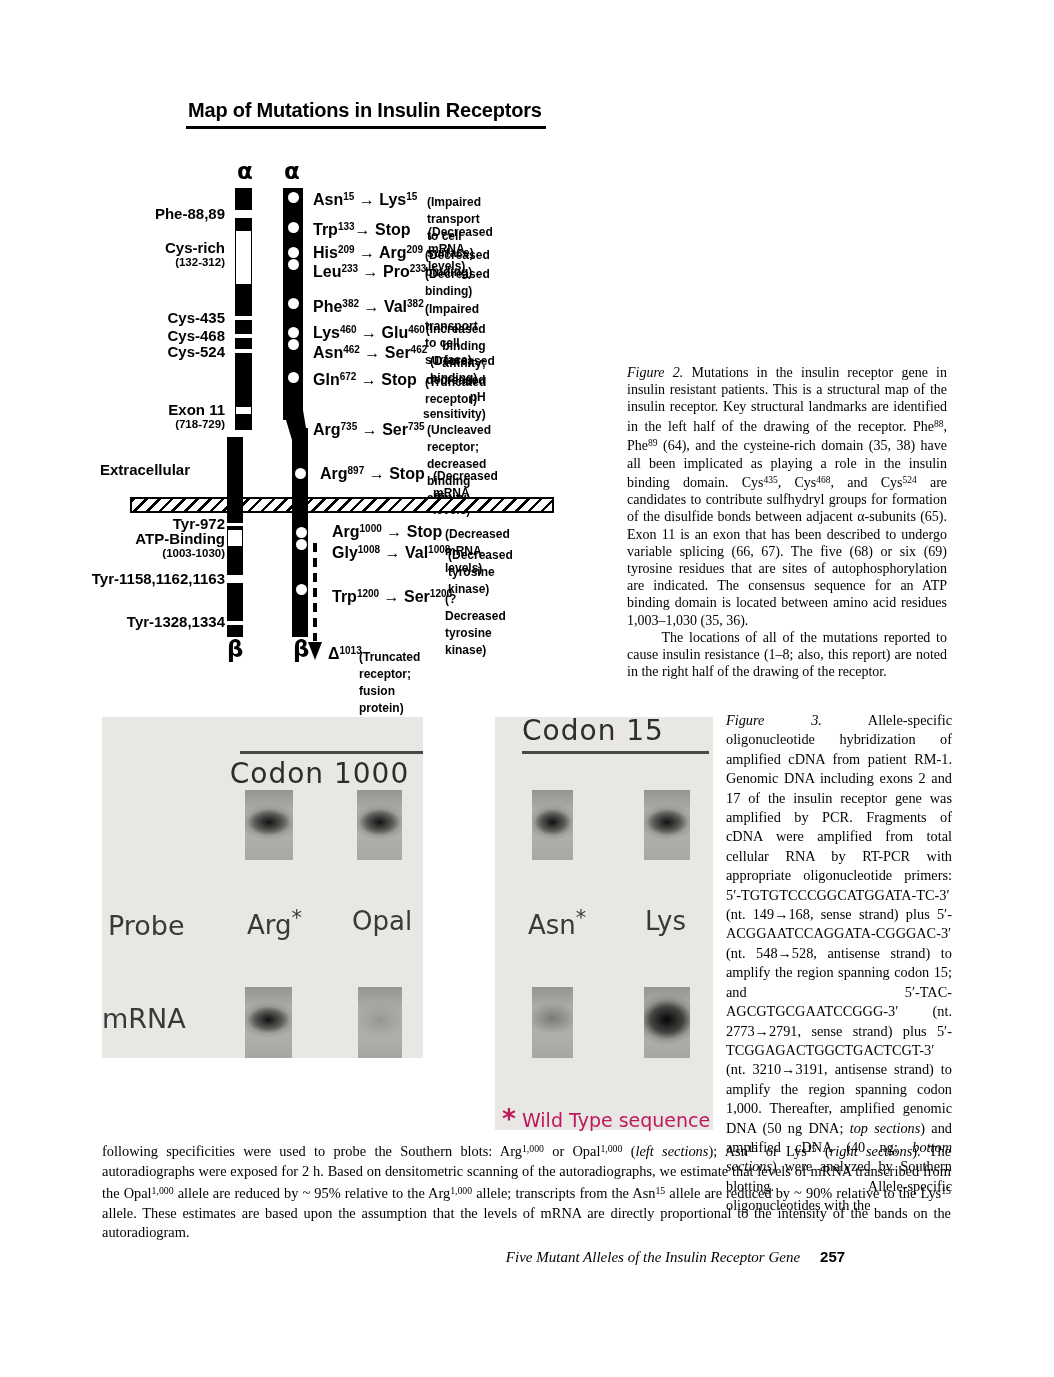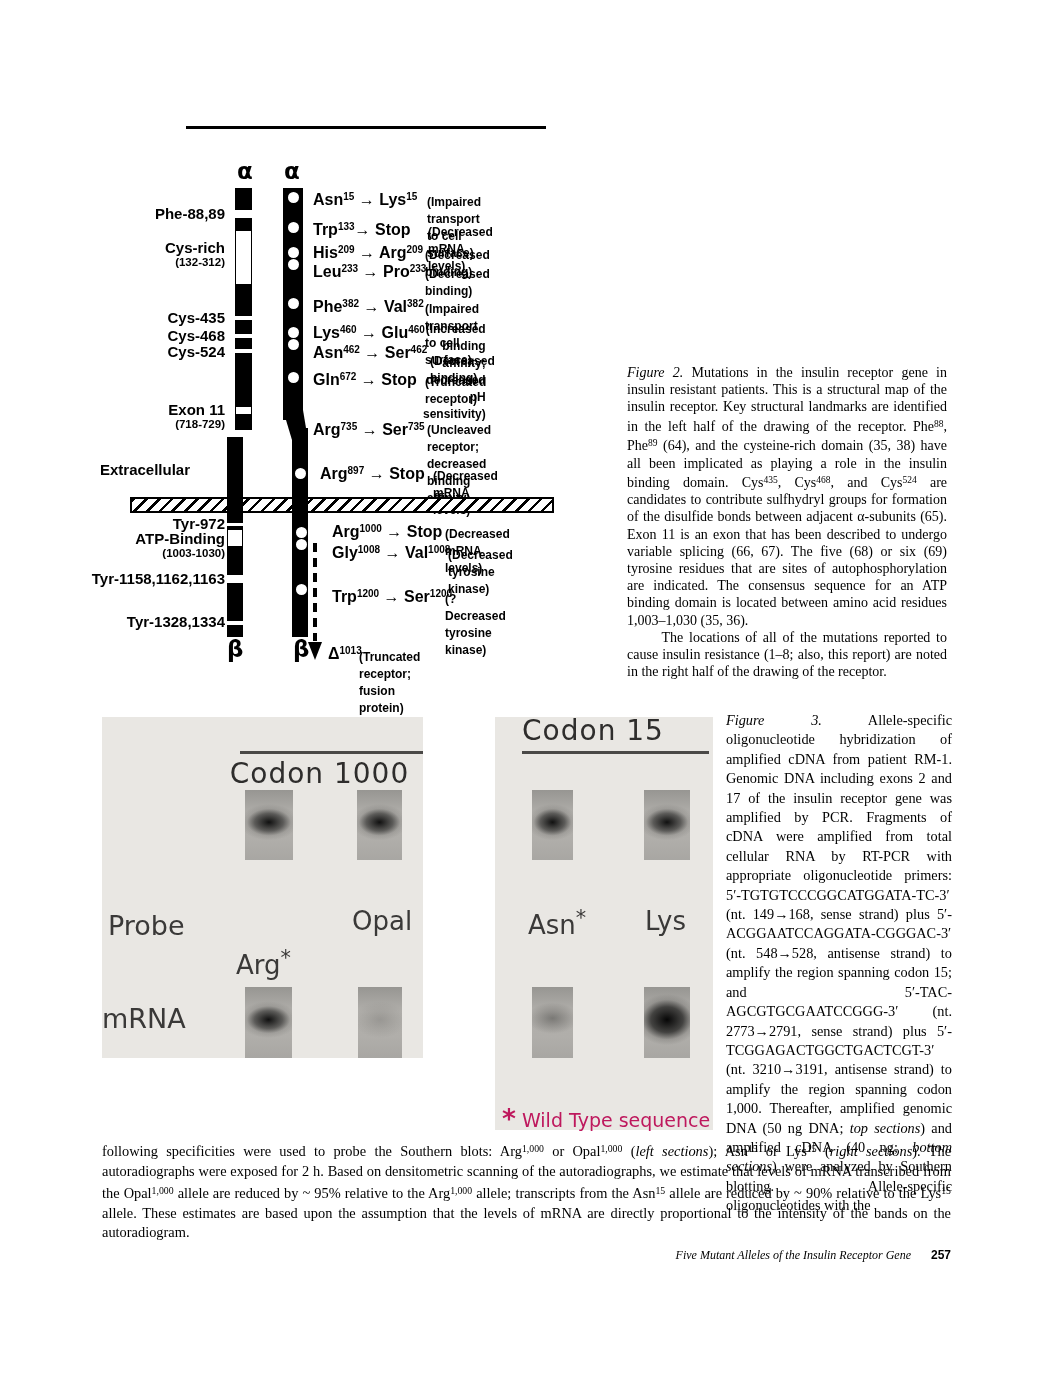--- a/index.html
+++ b/index.html
@@ -45,29 +45,30 @@
     background:linear-gradient(180deg,rgba(105,105,102,.38),rgba(160,158,153,.08) 35%,rgba(150,148,144,.10) 70%,rgba(130,129,126,.22));}
   .lane::after{content:"";position:absolute;inset:0;}
   .lane[data-intensity="strong"]::after{background:radial-gradient(ellipse 62% 26% at 50% 46%,rgba(8,8,8,.95) 0%,rgba(35,35,34,.60) 48%,rgba(100,99,96,.22) 74%,rgba(140,139,135,0) 100%);}
   .lane[data-intensity="strongest"]::after{background:radial-gradient(ellipse 70% 36% at 50% 46%,rgba(3,3,3,.98) 0%,rgba(25,25,24,.72) 50%,rgba(90,89,86,.25) 78%,rgba(140,139,135,0) 100%);}
   .lane[data-intensity="faint"]::after{background:radial-gradient(ellipse 62% 22% at 50% 44%,rgba(55,55,53,.45) 0%,rgba(80,79,76,.25) 55%,rgba(130,129,125,0) 100%);}
   .lane[data-intensity="trace"]::after{background:radial-gradient(ellipse 60% 26% at 50% 46%,rgba(90,89,86,.28) 0%,rgba(110,109,105,.15) 55%,rgba(140,139,135,0) 100%);}
   .wildtype{font-size:19px;color:#be185d;}
   .seg-big{font-size:1.4em;font-weight:bold;vertical-align:-0.05em;}
 
   
-  #footer{font-size:12px;text-align:right;}
+  #footer{font-size:15px;text-align:center;}
   #footer .rt{font-family:"Liberation Serif",serif;font-style:italic;}
   #footer .pn{font-family:"Liberation Sans",sans-serif;font-weight:bold;margin-left:20px;}
 </style>
 </head>
 <body>
 
 <div id="page">
 
+  <div class="abs" id="map-title" style="left:188px;top:99px;">Map of Mutations in Insulin Receptors</div>
   <div class="abs title-rule" style="left:186px;top:126px;width:360px;"></div>
 
   <div class="abs greek" style="left:237px;top:158px;">α</div>
   <div class="abs greek" style="left:284px;top:158px;">α</div>
   <div class="abs greek" style="left:227px;top:636px;">β</div>
   <div class="abs greek" style="left:293px;top:636px;">β</div>
 
   <div class="abs membrane" style="left:130px;top:497px;width:420px;height:12px;"></div>
   <div class="abs landmark" style="left:100px;top:462px;width:120px;text-align:left;">Extracellular</div>
 
@@ -147,21 +148,21 @@
   <div class="abs codon-rule" style="left:522px;top:751px;width:187px;"></div>
 
   <div class="abs fig3-text rowlabel" style="left:108px;top:908px;">Probe</div>
   <div class="abs fig3-text rowlabel" style="left:102px;top:1001px;">mRNA</div>
 
   <div class="lane" style="left:245px;top:790px;width:48px;height:70px;" data-intensity="strong"></div>
   <div class="lane" style="left:357px;top:790px;width:45px;height:70px;" data-intensity="strong"></div>
   <div class="lane" style="left:532px;top:790px;width:41px;height:70px;" data-intensity="strong"></div>
   <div class="lane" style="left:644px;top:790px;width:46px;height:70px;" data-intensity="strong"></div>
 
-  <div class="abs fig3-text probe-label" style="left:236px;top:906px;margin-top:40px;"><span>Arg</span><sup>*</sup></div>
+  <div class="abs fig3-text probe-label" style="left:247px;top:906px;"><span>Arg</span><sup>*</sup></div>
   <div class="abs fig3-text probe-label" style="left:352px;top:906px;"><span>Opal</span></div>
   <div class="abs fig3-text probe-label" style="left:528px;top:906px;"><span>Asn</span><sup>*</sup></div>
   <div class="abs fig3-text probe-label" style="left:645px;top:906px;"><span>Lys</span></div>
 
   <div class="lane" style="left:245px;top:987px;width:47px;height:71px;" data-intensity="strong"></div>
   <div class="lane" style="left:358px;top:987px;width:44px;height:71px;" data-intensity="trace"></div>
   <div class="lane" style="left:532px;top:987px;width:41px;height:71px;" data-intensity="faint"></div>
   <div class="lane" style="left:644px;top:987px;width:46px;height:71px;" data-intensity="strongest"></div>
 
   <div class="abs fig3-text wildtype" style="left:502px;top:1103px;"><span class="seg-big">*</span><span> Wild Type sequence</span></div>

